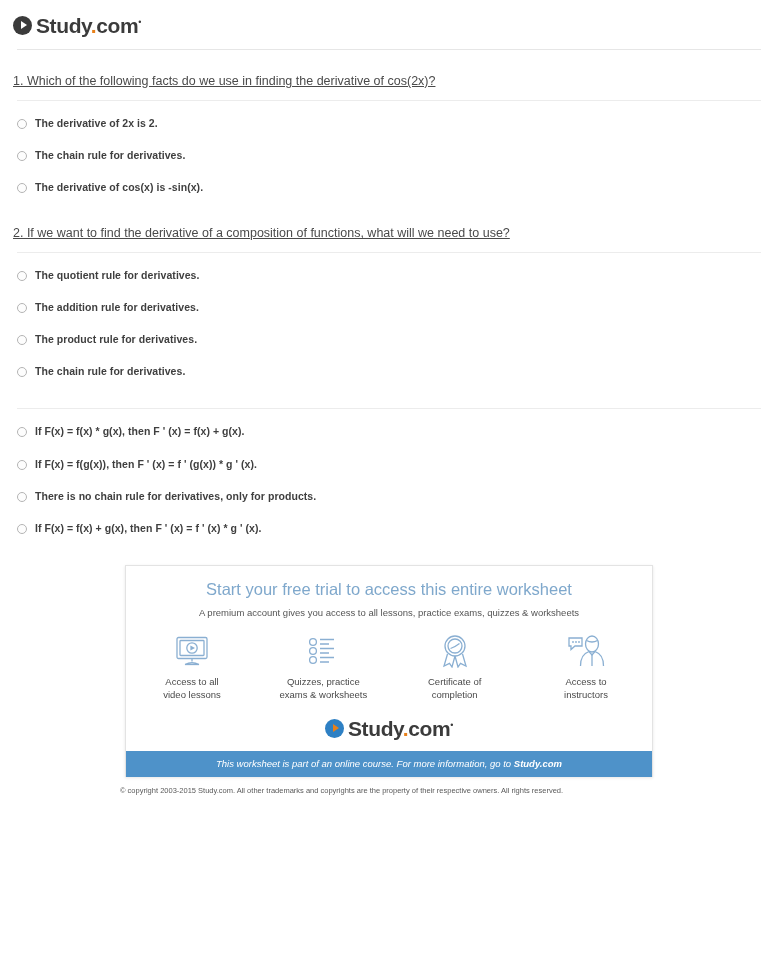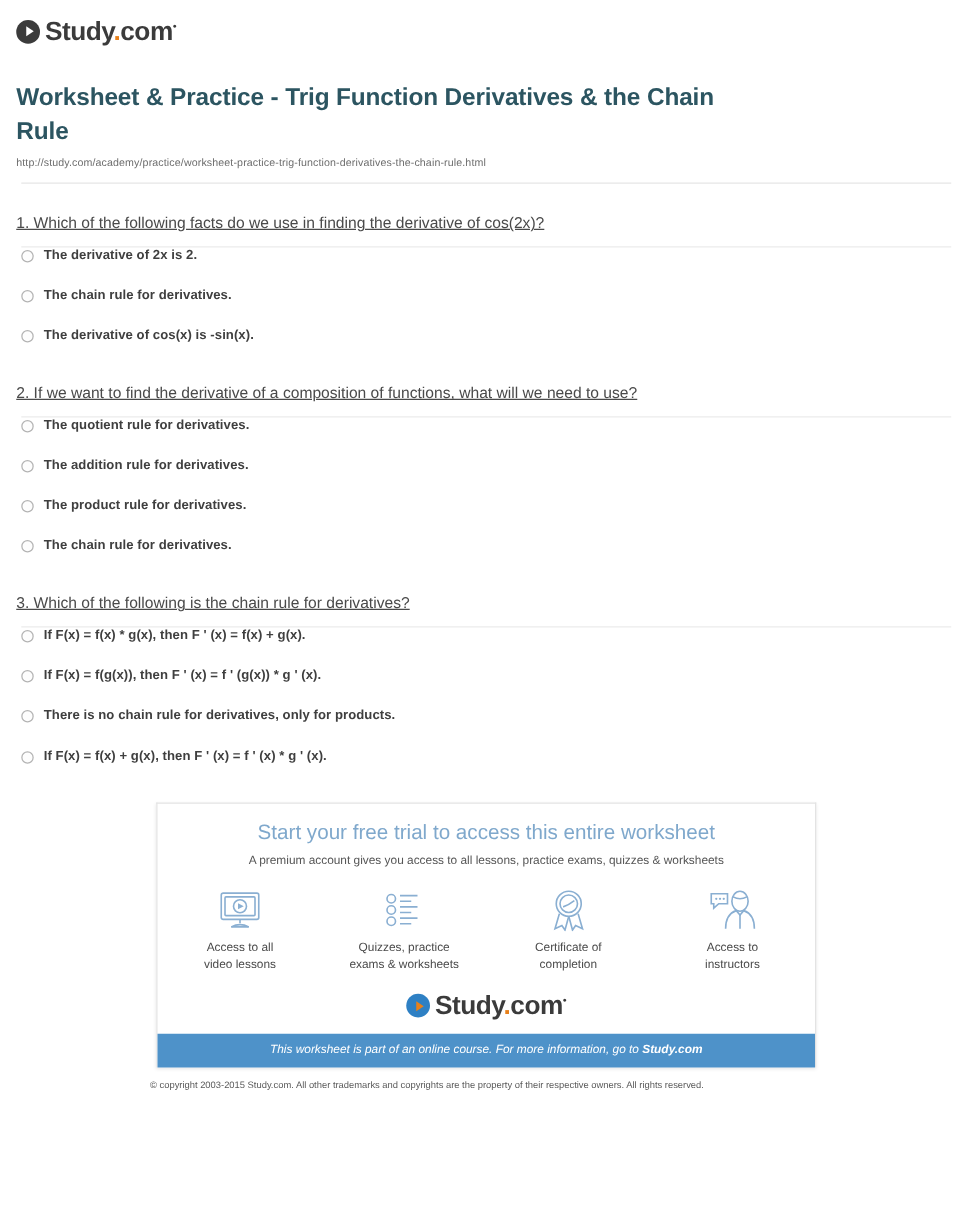--- a/index.html
+++ b/index.html
@@ -99,20 +99,21 @@
     line-height: 1.5;
     font-weight: normal;
     text-decoration: underline;
   }
   .question-rule {
     border: 0;
     border-top: 1px solid #ececec;
     margin: 9px 17px 0 17px;
   }
   .answers {
+    margin-top: 16px;
   }
   .answer-row {
     display: flex;
     align-items: flex-start;
     padding: 0 13px;
     margin-bottom: 19px;
     min-height: 13px;
   }
   .radio {
     width: 8px;
@@ -218,24 +219,20 @@
 
 <div class="page-header">
 
   <div class="brand-logo">
     <span class="brand-mark">
       <span class="tri"></span>
     </span>
     <span class="brand-text"><span>Study</span><span class="dot">.</span><span>com</span><span class="tm">•</span></span>
   </div>
 
-  <div class="title-block">
-    <h1 class="doc-title">Worksheet &amp; Practice - Trig Function Derivatives &amp; the Chain Rule</h1>
-    <div class="doc-url">http://study.com/academy/practice/worksheet-practice-trig-function-derivatives-the-chain-rule.html</div>
-  </div>
   <hr class="header-rule">
 </div>
 
 <div class="quiz">
 
   <div class="question-block">
     <p class="question-text">
       <span>1. Which of the following facts do we use in finding the derivative of cos(2x)?</span>
     </p>
     <hr class="question-rule">
@@ -274,23 +271,20 @@
         <span class="answer-text">The product rule for derivatives.</span>
       </div>
       <div class="answer-row">
         <span class="radio"></span>
         <span class="answer-text">The chain rule for derivatives.</span>
       </div>
     </div>
   </div>
 
   <div class="question-block">
-    <p class="question-text">
-      <span>3. Which of the following is the chain rule for derivatives?</span>
-    </p>
     <hr class="question-rule">
     <div class="answers">
       <div class="answer-row">
         <span class="radio"></span>
         <span class="answer-text">If F(x) = f(x) * g(x), then F ' (x) = f(x) + g(x).</span>
       </div>
       <div class="answer-row">
         <span class="radio"></span>
         <span class="answer-text">If F(x) = f(g(x)), then F ' (x) = f ' (g(x)) * g ' (x).</span>
       </div>

